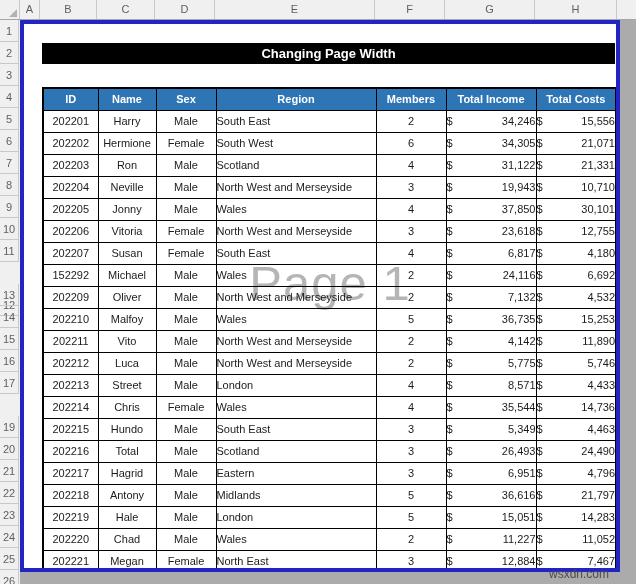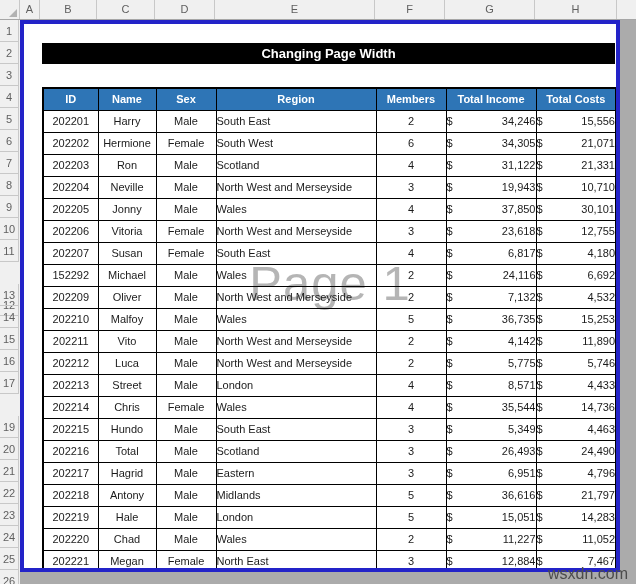--- a/index.html
+++ b/index.html
@@ -45,22 +45,22 @@
   td.money .amt { float:right; }
 
   
   #pageborder { position:absolute; left:20px; top:20px; width:600px; height:552px;
                 border:4px solid #2323C8; z-index:3; pointer-events:none; }
 
   
   #grayright  { position:absolute; left:620px; top:20px; width:16px; height:564px; background:#ababab; z-index:4; }
   #graybottom { position:absolute; left:20px; top:572px; width:616px; height:12px; background:#ababab; z-index:4; }
 
-  #sitewatermark { position:absolute; left:548px; top:567px; width:76px; height:14px; line-height:14px;
-                   text-align:right; font-size:16px; color:#4c4c4c; z-index:7; }
+  #sitewatermark { position:absolute; left:533px; top:567px; width:76px; height:14px; line-height:14px;
+                   text-align:right; font-size:12px; color:#4c4c4c; z-index:7; }
 </style>
 </head>
 <body>
 
 <div id="screen">
 
   <div id="sheet"></div>
 
   <div id="watermark">Page 1</div>
 

